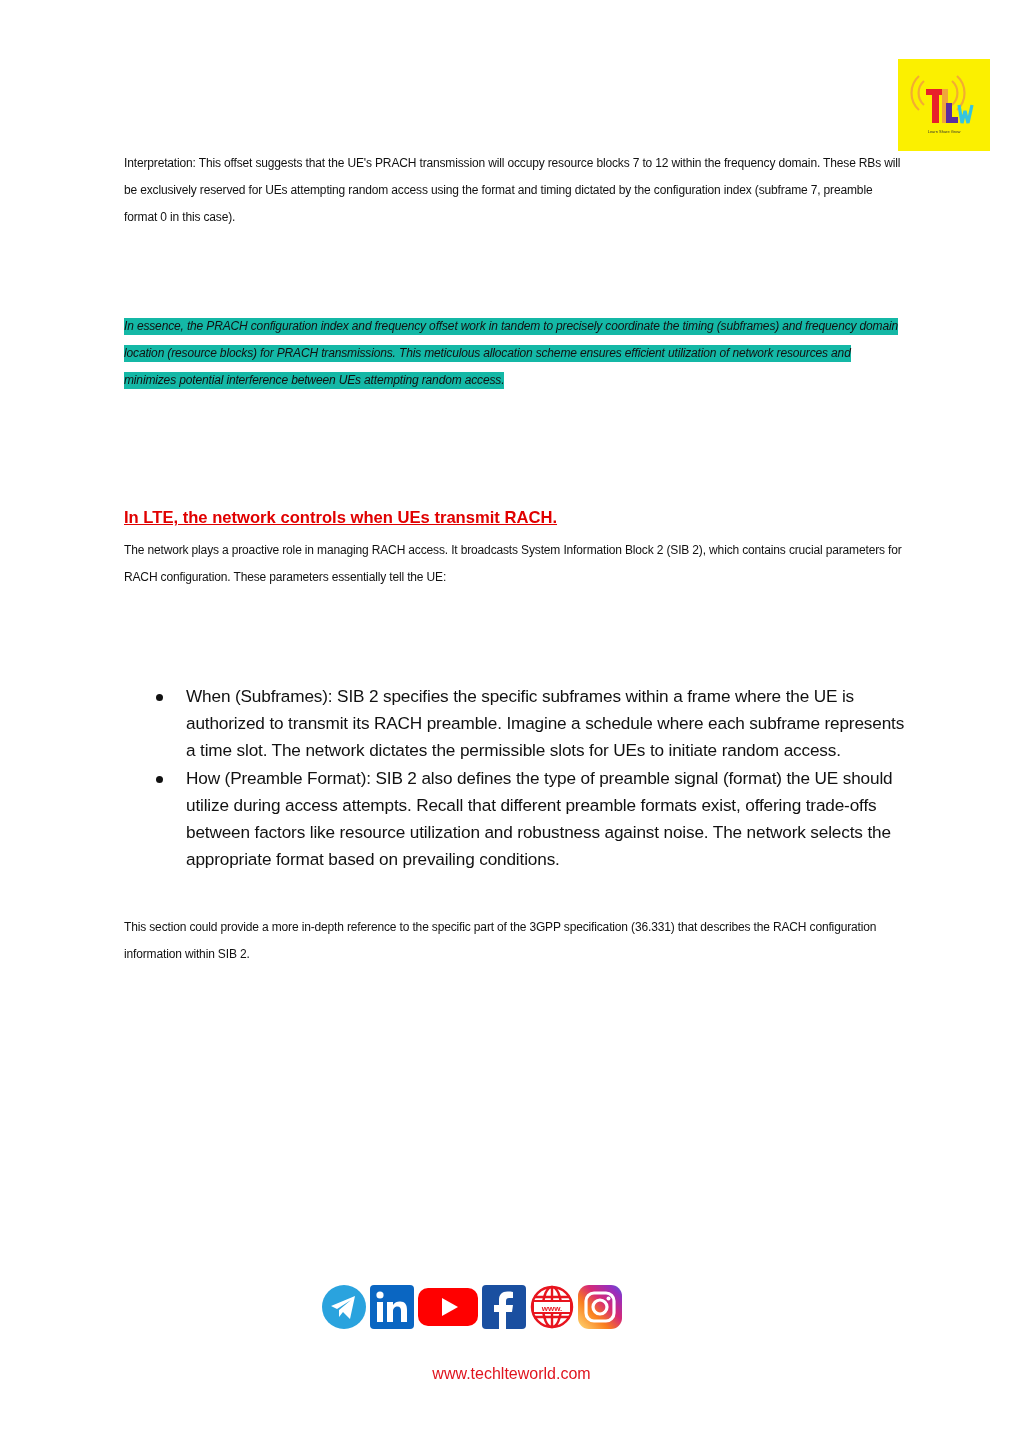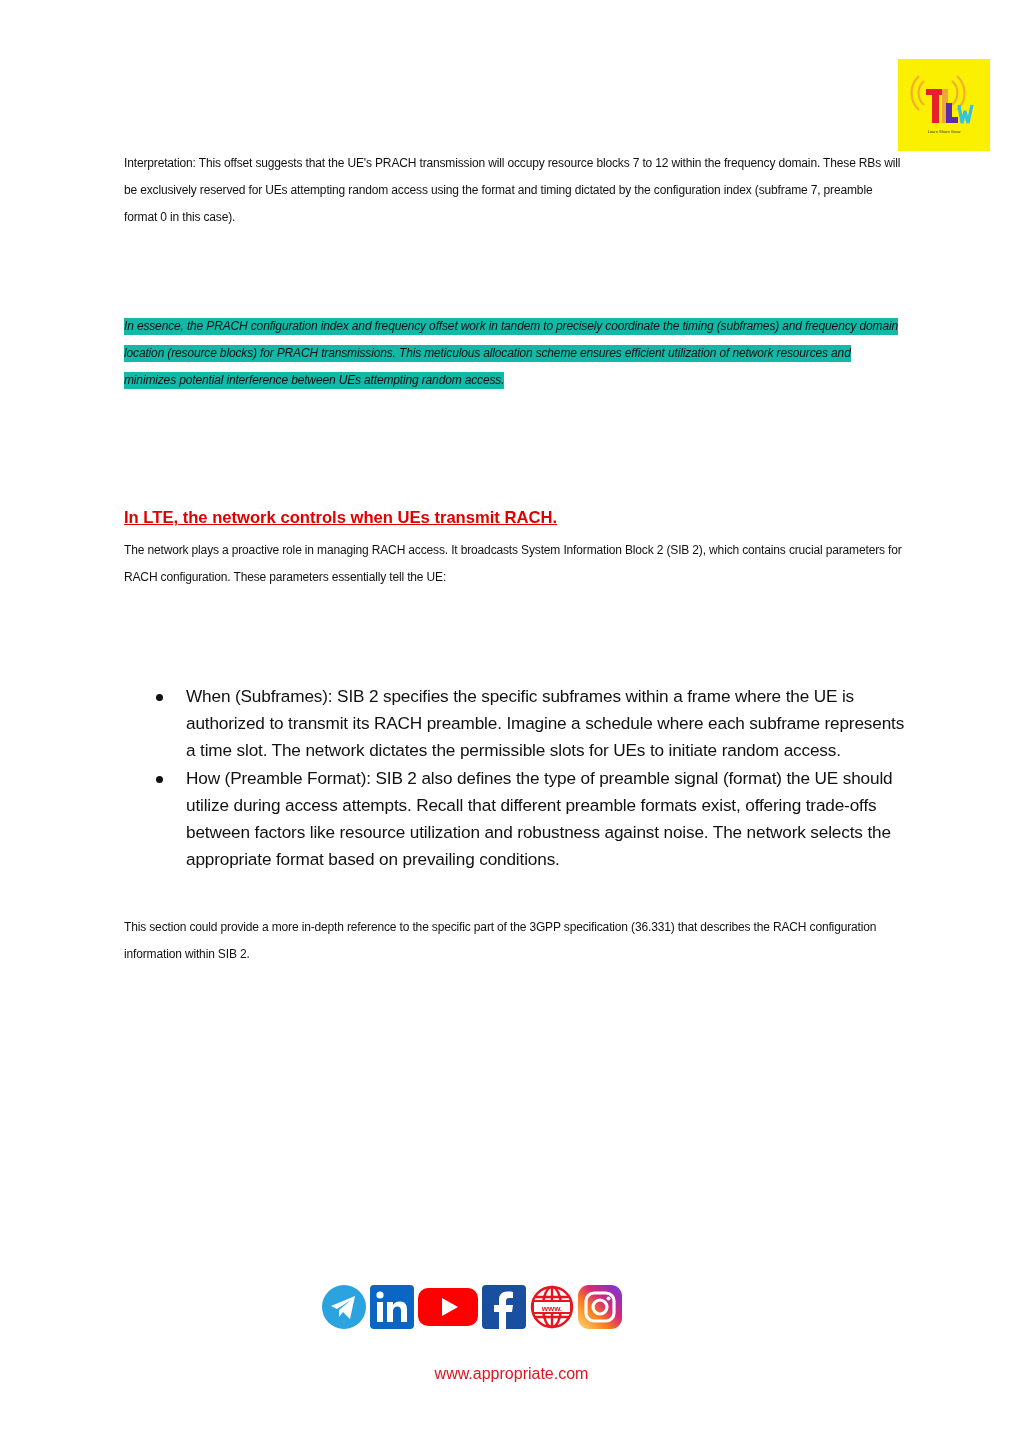--- a/index.html
+++ b/index.html
@@ -111,13 +111,13 @@
         <stop offset="1" stop-color="#4f5bd5"></stop>
       </linearGradient>
     </defs>
     <rect x="1" y="1" width="44" height="44" rx="11" fill="url(#igg)"></rect>
     <rect x="9" y="9" width="28" height="28" rx="8" fill="none" stroke="#fff" stroke-width="3.2"></rect>
     <circle cx="23" cy="23" r="7" fill="none" stroke="#fff" stroke-width="3.2"></circle>
     <circle cx="31.5" cy="14.5" r="2" fill="#fff"></circle>
   </svg>
 </div>
 
-<div class="footer-url">www.appropriate.com</div>
+<div class="footer-url">www.techlteworld.com</div>
 
 </body></html>

